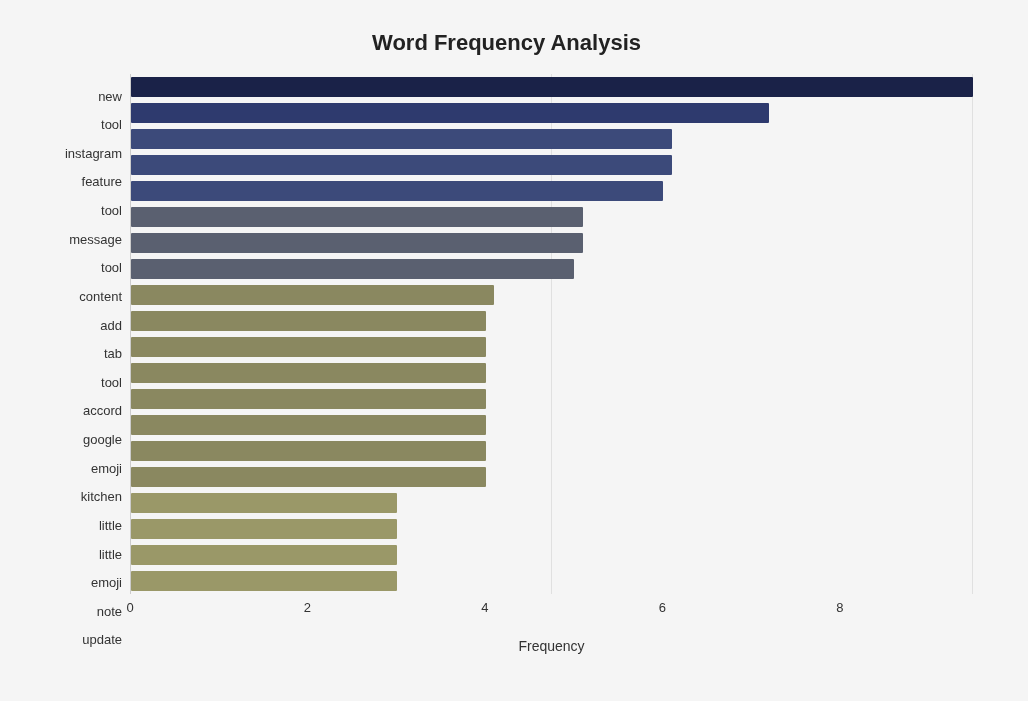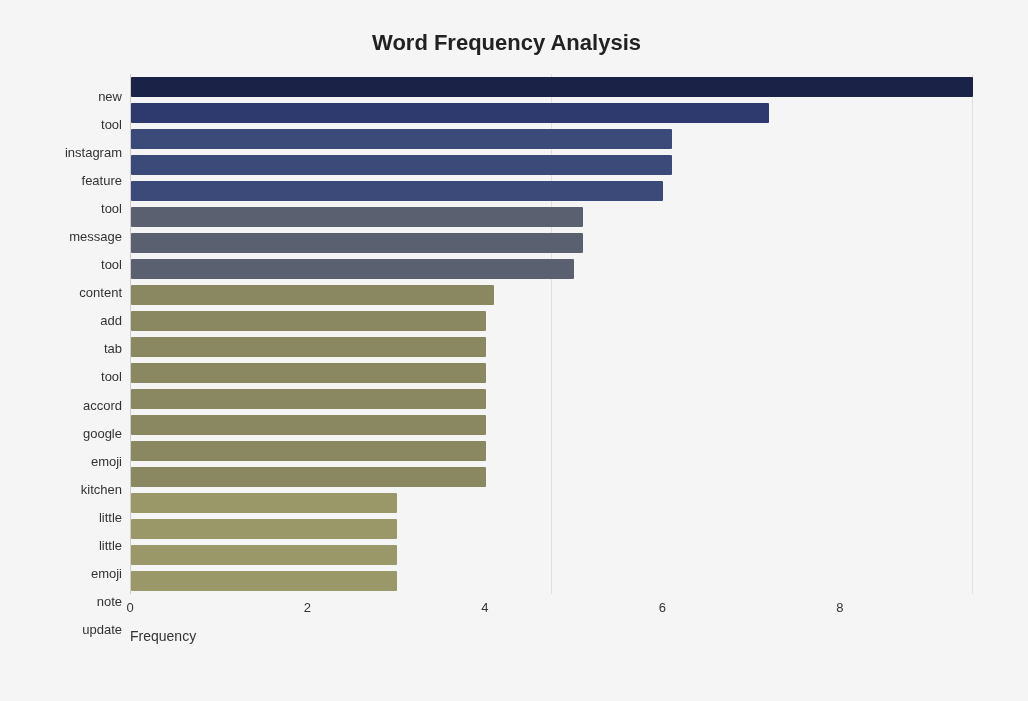--- a/index.html
+++ b/index.html
@@ -92,24 +92,24 @@
       flex-direction: row;
       justify-content: space-between;
       padding: 0;
     }
     .x-tick {
       font-size: 13px;
       color: #333;
       text-align: center;
     }
     .x-label {
-      text-align: left;
+      text-align: center;
       font-size: 14px;
       color: #333;
-      margin-top: 8px;
+      margin-top: 18px;
     }
     
     
   </style>
 </head>
 <body>
 
 <div class="chart-container">
   <div class="chart-title">Word Frequency Analysis</div>
   <div class="chart-area">

